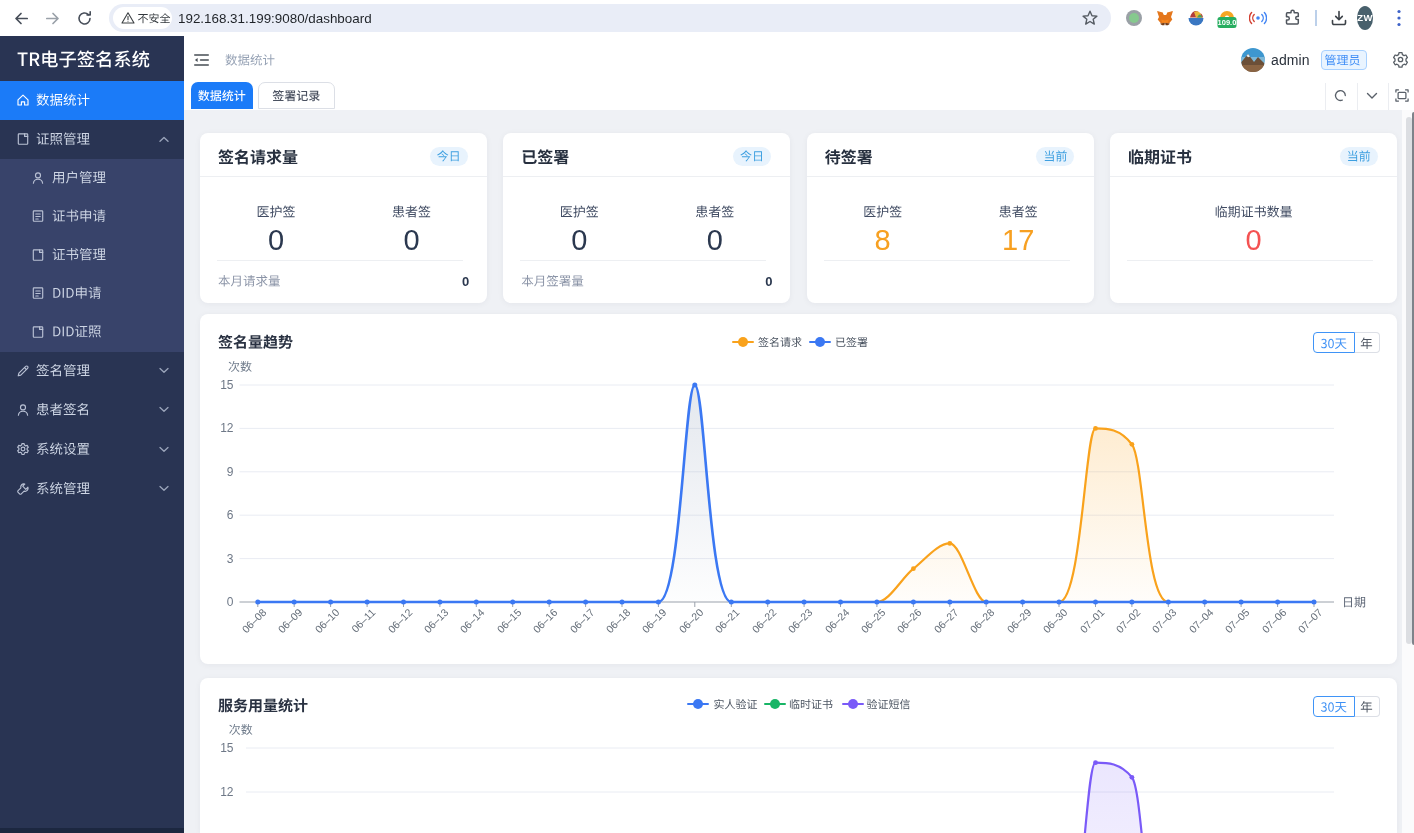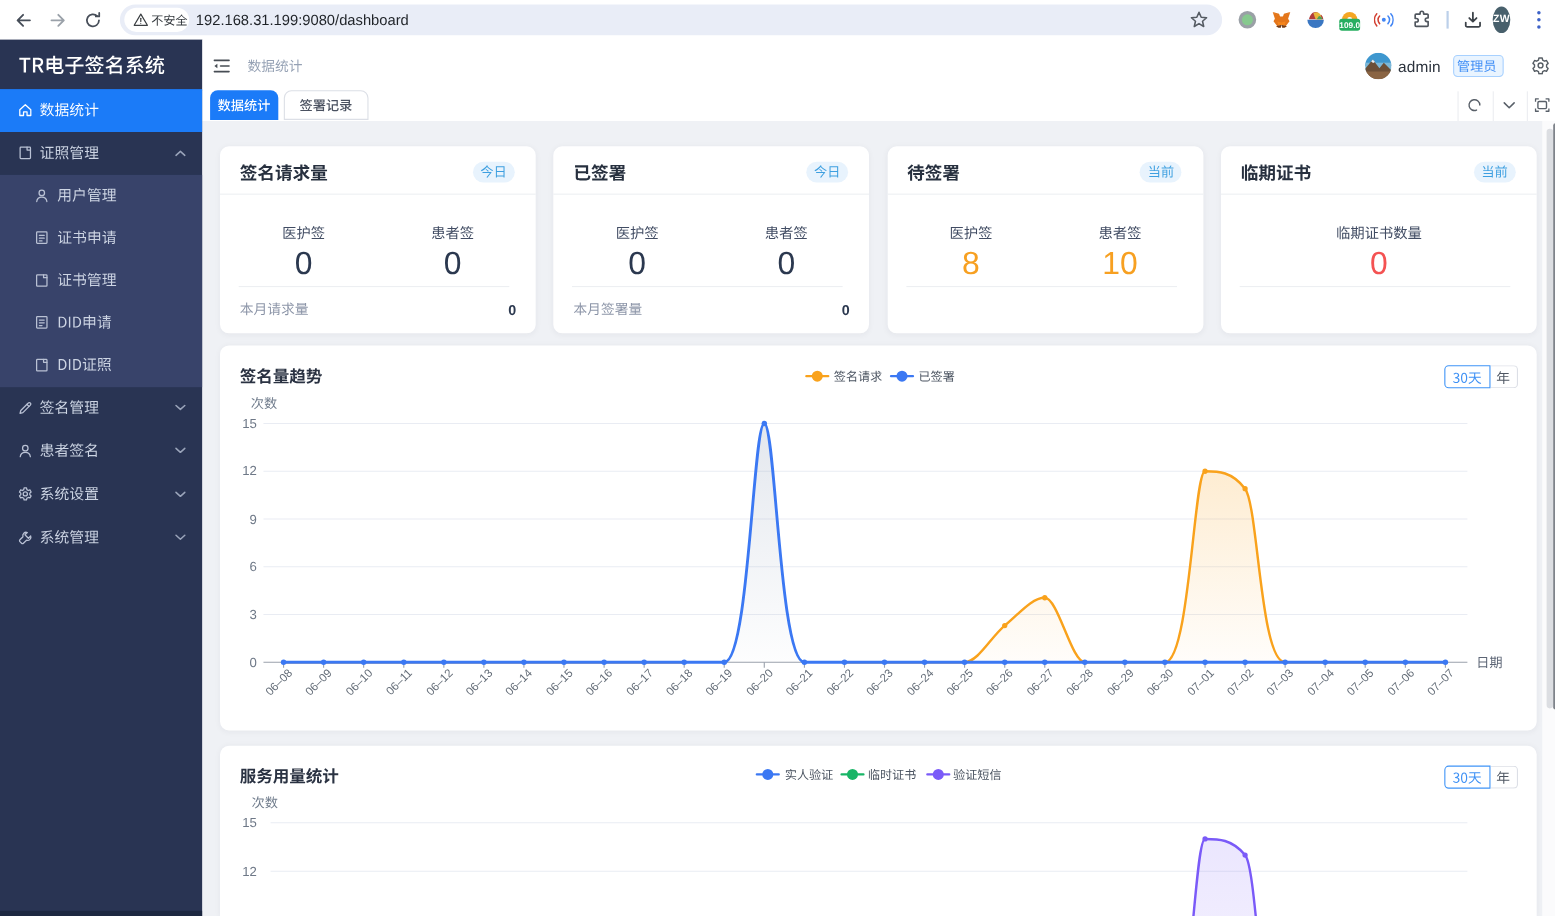--- a/index.html
+++ b/index.html
@@ -196,21 +196,21 @@
 <div class="abs" style="left:503.3px;top:176px;width:287.2px;height:1px;background:#edeff2"></div>
 <div class="abs" style="left:520.3px;top:260px;width:246.2px;height:1px;background:#edeff2"></div>
 <div class="abs" style="left:519.3px;top:224px;width:120px;text-align:center;font-size:29px;color:#2b384f">0</div>
 <div class="abs" style="left:654.8px;top:224px;width:120px;text-align:center;font-size:29px;color:#2b384f">0</div>
 <div class="abs" style="left:732.5px;top:274px;width:40px;text-align:right;font-size:13px;font-weight:bold;color:#2b384f">0</div>
 <div class="abs" style="left:806.7px;top:133px;width:287.2px;height:170px;background:#fff;border-radius:8px;box-shadow:0 1px 6px rgba(30,40,60,.05)"></div>
 <div class="abs" style="left:1036.4px;top:146.5px;width:38px;height:19px;border-radius:9.5px;background:#e8f3fd"></div>
 <div class="abs" style="left:806.7px;top:176px;width:287.2px;height:1px;background:#edeff2"></div>
 <div class="abs" style="left:823.7px;top:260px;width:246.2px;height:1px;background:#edeff2"></div>
 <div class="abs" style="left:822.7px;top:224px;width:120px;text-align:center;font-size:29px;color:#f7a021">8</div>
-<div class="abs" style="left:958.2px;top:224px;width:120px;text-align:center;font-size:29px;color:#f7a021">10</div>
+<div class="abs" style="left:958.2px;top:224px;width:120px;text-align:center;font-size:29px;color:#f7a021">17</div>
 <div class="abs" style="left:1110.0px;top:133px;width:287.2px;height:170px;background:#fff;border-radius:8px;box-shadow:0 1px 6px rgba(30,40,60,.05)"></div>
 <div class="abs" style="left:1339.7px;top:146.5px;width:38px;height:19px;border-radius:9.5px;background:#e8f3fd"></div>
 <div class="abs" style="left:1110.0px;top:176px;width:287.2px;height:1px;background:#edeff2"></div>
 <div class="abs" style="left:1127.0px;top:260px;width:246.2px;height:1px;background:#edeff2"></div>
 <div class="abs" style="left:1193.6px;top:224px;width:120px;text-align:center;font-size:29px;color:#f45252">0</div>
 <div class="abs" style="left:200px;top:314px;width:1197.2px;height:350px;background:#fff;border-radius:8px;box-shadow:0 1px 6px rgba(30,40,60,.05)"></div>
 <div class="abs" style="left:732.0px;top:340.6px;width:22px;height:2.8px;border-radius:1.4px;background:#f9a21c"></div>
 <div class="abs" style="left:738.0px;top:337.0px;width:10px;height:10px;border-radius:50%;background:#f9a21c"></div>
 <div class="abs" style="left:809.0px;top:340.6px;width:22px;height:2.8px;border-radius:1.4px;background:#3b78f3"></div>
 <div class="abs" style="left:815.0px;top:337.0px;width:10px;height:10px;border-radius:50%;background:#3b78f3"></div>

